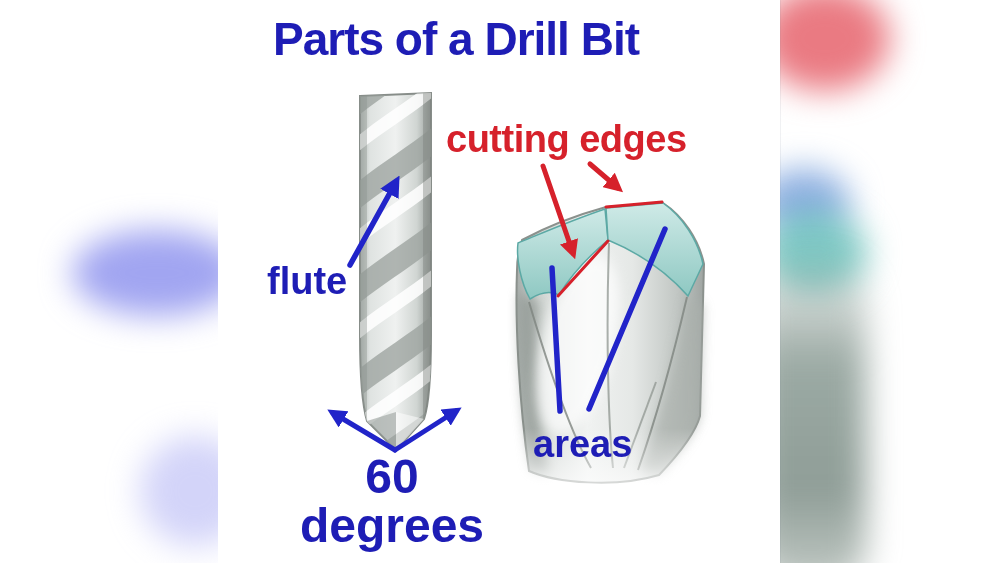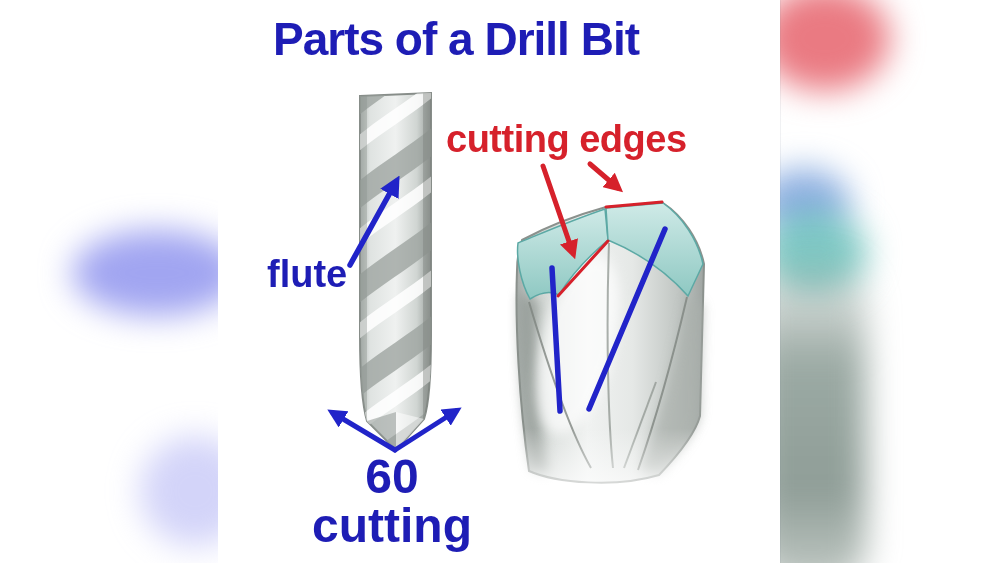--- a/index.html
+++ b/index.html
@@ -30,21 +30,21 @@
     background:linear-gradient(to bottom,rgba(150,165,158,.15),rgba(138,155,148,.85) 32%,rgba(131,147,140,.9) 70%,rgba(150,163,155,.55));}
   .seam{position:absolute;top:0;width:1px;height:563px;background:rgba(110,115,135,.10);}
   
   .panel{position:absolute;left:218px;top:0;width:562px;height:563px;background:#fff;}
   .art{position:absolute;left:0;top:0;width:562px;height:563px;}
   .lbl{position:absolute;font-weight:bold;white-space:nowrap;line-height:1;}
   .lbl-blue{color:var(--label-blue);}
   .lbl-red{color:var(--label-red);}
   .title{left:-2px;top:16px;width:480px;text-align:center;font-size:46px;letter-spacing:-1px;}
   .cutting{left:228px;top:120px;font-size:38px;letter-spacing:-0.5px;}
-  .flute{left:49px;top:255px;font-size:38px;}
+  .flute{left:49px;top:262px;font-size:38px;}
   .angle-block{left:74px;top:452px;width:200px;text-align:center;font-size:48px;line-height:49px;}
   .relief-block{left:315px;top:419px;font-size:38px;line-height:50px;}
   
   .ln-blue{stroke:var(--arrow-blue);}
   .ln-red{stroke:var(--arrow-red);}
   .red-edge{stroke:var(--label-red);}
   .head-blue{fill:var(--arrow-blue);}
   .head-red{fill:var(--arrow-red);}
 </style>
 </head>
@@ -151,19 +151,20 @@
         <path d="M543,166 L573,253" class="ln-red" stroke-width="5" marker-end="url(#mr)"></path>
         <path d="M590,164 L618,188" class="ln-red" stroke-width="5" marker-end="url(#mr)"></path>
       </g>
     </svg>
 
     <div class="lbl lbl-red cutting">cutting edges</div>
     <div class="lbl lbl-blue title">Parts of a Drill Bit</div>
     <div class="lbl lbl-blue flute">flute</div>
     <div class="lbl lbl-blue angle-block">
       <div>60</div>
-      <div>cutting</div>
+      <div>degrees</div>
     </div>
     <div class="lbl lbl-blue relief-block">
+      <div>areas</div>
     </div>
 
   </div>
 </div>
 
 </body></html>

